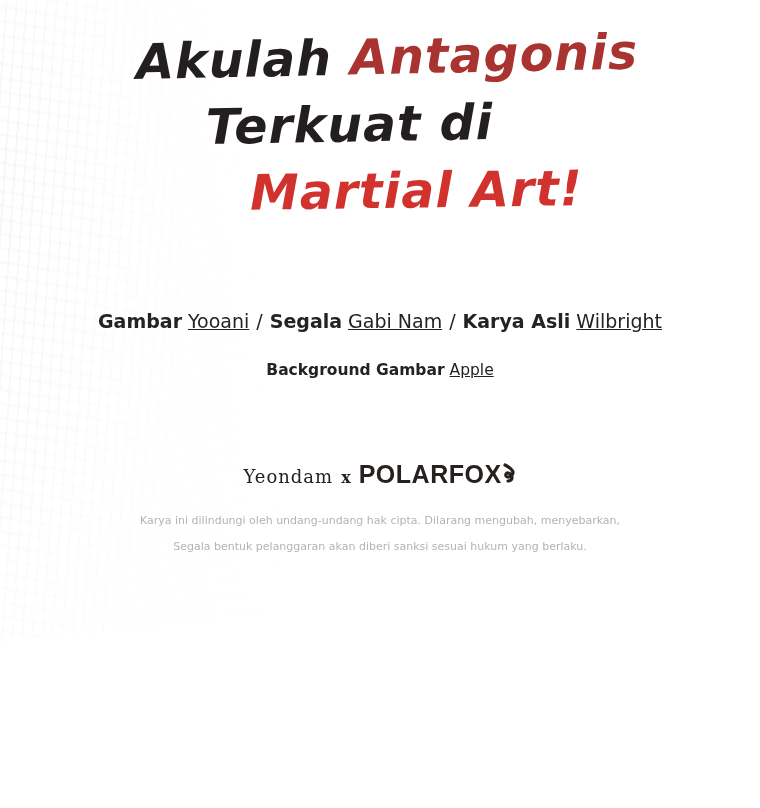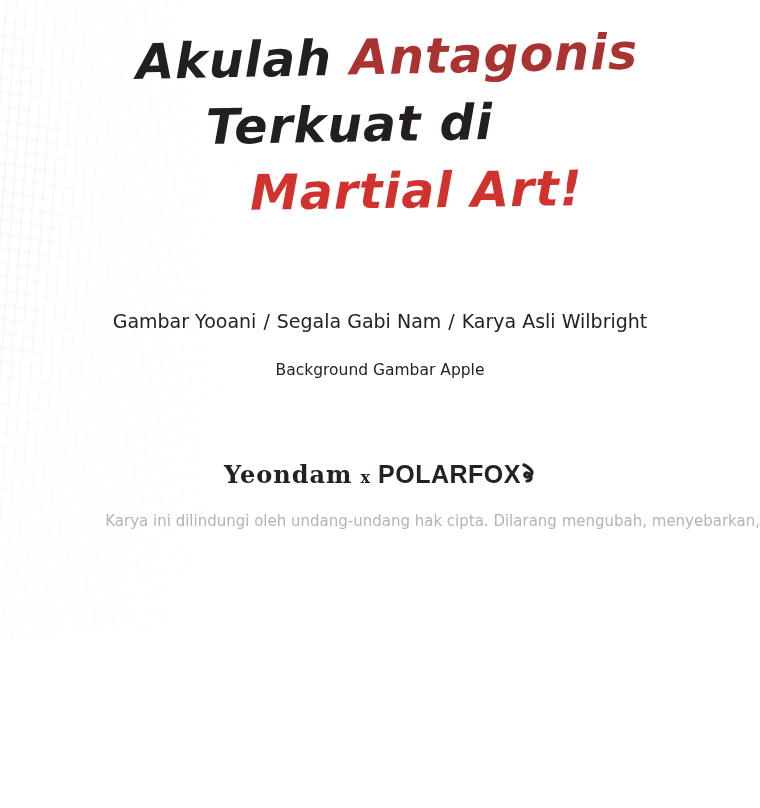--- a/index.html
+++ b/index.html
@@ -30,39 +30,39 @@
   .t1 { padding-left:136px; transform:rotate(-1.2deg); }
   .t2 { padding-left:206px; transform:rotate(-1deg); }
   .t3 { padding-left:250px; transform:rotate(-0.8deg); }
   .ink-black { color:#231f1f; }
   .ink-red-dark { color:#a93331; }
   .ink-red-bright { color:#d2322d; }
 
   
   .credits { position:absolute; top:310px; left:0; width:760px; text-align:center;
              font-size:19px; color:#232323; white-space:nowrap; }
-  .credit-label { font-weight:normal; }
-  .credit-name { font-weight:normal; margin-left:6px; }
+  .credit-label { font-weight:bold; }
+  .credit-name { font-weight:normal; margin-left:6px;text-decoration:underline; }
   .credit-sep { margin:0 7px; font-weight:normal; }
 
   .bg-editor { position:absolute; top:361px; left:0; width:760px; text-align:center;
                font-size:15.5px; color:#232323; }
   .bg-editor .credit-name { margin-left:5px; }
 
   
   .publisher { position:absolute; top:460px; left:0; width:760px; text-align:center;
                color:#26211f; white-space:nowrap; }
-  .pub-left { font-family:"DejaVu Serif", serif; font-weight:bold; font-size:24px; letter-spacing:1px; }
+  .pub-left { font-family:"DejaVu Serif", serif; font-weight:normal; font-size:18px; letter-spacing:1px; }
   .pub-x { font-family:"DejaVu Serif", serif; font-weight:bold; font-size:16px; margin:0 8px; }
   .pub-right { font-family:Liberation Sans, sans-serif; font-weight:800; font-size:25px; letter-spacing:0.5px; }
   .fox-tail { display:inline-block; vertical-align:baseline; margin-left:1px; }
 
   
-  .disclaimer { position:absolute; top:508px; left:0; width:760px; text-align:right;
-                font-size:15px; line-height:26px; color:#b5b3b3;
+  .disclaimer { position:absolute; top:508px; left:0; width:760px; text-align:center;
+                font-size:11px; line-height:26px; color:#b5b3b3;
                 font-family:"DejaVu Sans", sans-serif; }
 </style>
 </head>
 <body>
 
 <div class="texture"></div>
 
 <div class="content">
 
   <div class="title-block">
@@ -87,15 +87,16 @@
   </div>
 
   <div class="publisher">
     <span class="pub-left">Yeondam</span><span class="pub-x">x</span><span class="pub-right">POLARFOX</span><span class="fox-tail"><svg width="14" height="20" viewBox="0 0 14 20">
           <path d="M2 2 C 10 6, 12 10, 8 13 C 5 15, 2 14, 3 11 C 4 9, 9 10, 9 15 C 9 17, 7 18, 5 18" fill="none" stroke="#26211f" stroke-width="3.2" stroke-linecap="round"></path>
         </svg></span>
   </div>
 
   <div class="disclaimer">
     <div>Karya ini dilindungi oleh undang-undang hak cipta. Dilarang mengubah, menyebarkan,</div>
+    <div>Segala bentuk pelanggaran akan diberi sanksi sesuai hukum yang berlaku.</div>
   </div>
 
 </div>
 
 </body></html>

